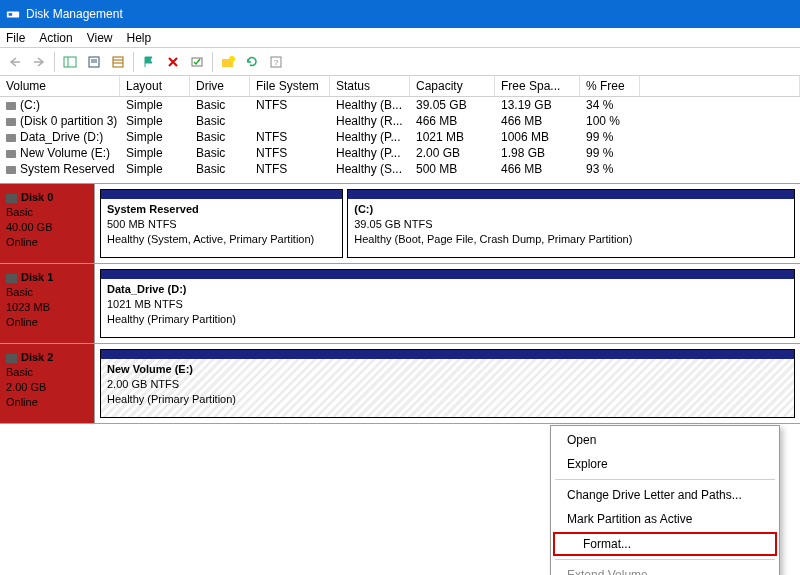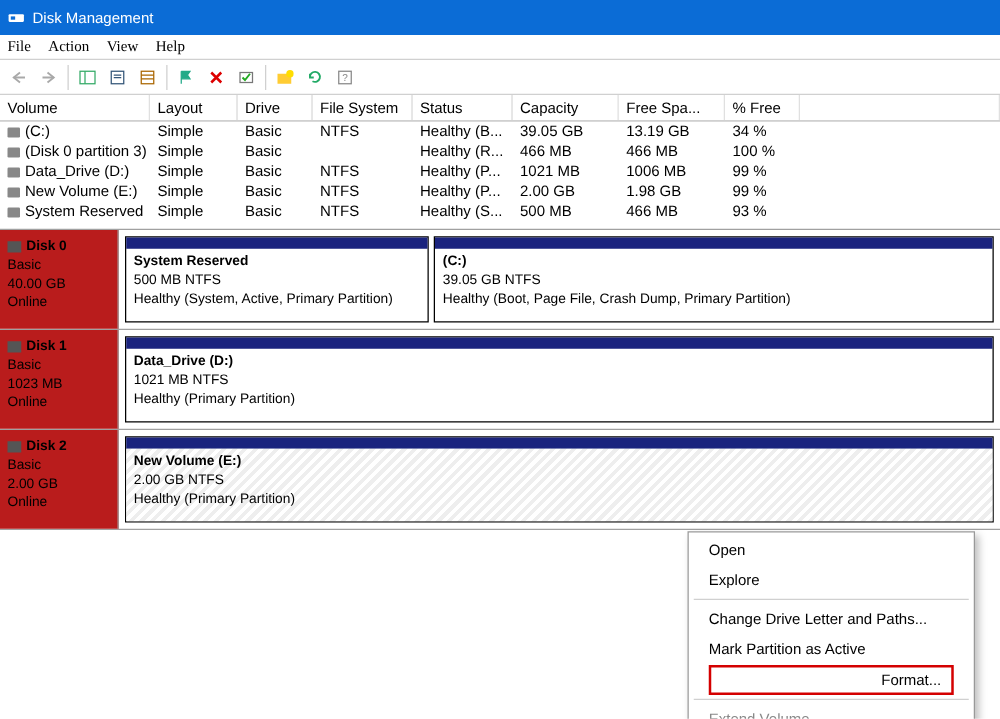--- a/index.html
+++ b/index.html
@@ -29,42 +29,42 @@
   }
   .menubar {
     height: 20px;
     background: #fff;
     border-bottom: 1px solid #d0d0d0;
     display: flex;
     align-items: center;
     padding: 0 6px;
     gap: 14px;
   }
-  .menubar span { cursor: default; font-family: Liberation Serif, serif; }
+  .menubar span { cursor: default; }
   .toolbar {
     height: 28px;
     background: #fff;
     border-bottom: 1px solid #d0d0d0;
     display: flex;
     align-items: center;
     padding: 0 4px;
     gap: 2px;
   }
   .tb-btn {
     width: 22px; height: 22px;
     display:flex; align-items:center; justify-content:center;
     border:1px solid transparent;
   }
   .tb-btn.disabled { opacity:0.5; }
   .tb-sep { width:1px; height:20px; background:#d0d0d0; margin:0 2px; }
   .columns {
     display: grid;
     grid-template-columns: 120px 70px 60px 80px 80px 85px 85px 60px 1fr;
     border-bottom: 1px solid #d0d0d0;
-    background:#737373;
+    background:#0ea5e9;
   }
   .col-head {
     padding: 3px 6px;
     border-right: 1px solid #e0e0e0;
     background:#fff;
     font-weight:normal;
     color:#000;
   }
   .volume-row {
     display:grid;
@@ -135,23 +135,22 @@
     padding:2px 0;
   }
   .cm-item {
     padding:5px 16px;
     cursor:default;
   }
   .cm-item.disabled { color:#888; }
   .cm-sep { height:1px; background:#d0d0d0; margin:3px 4px; }
   .cm-highlight {
     border:2px solid #d40000;
-    margin:1px 16px;
-    padding:3px 8px;
-    text-align:right;
+    margin:1px 2px;
+    padding:3px 28px;
   }
 </style>
 </head>
 <body>
 
 <div class="titlebar">
   <span class="app-icon">
     <svg width="14" height="14" viewBox="0 0 16 16">
         <rect x="1" y="5" width="14" height="7" rx="1" fill="#fff"></rect>
         <rect x="1" y="5" width="14" height="7" rx="1" fill="none" stroke="#fff" stroke-width="0"></rect>

